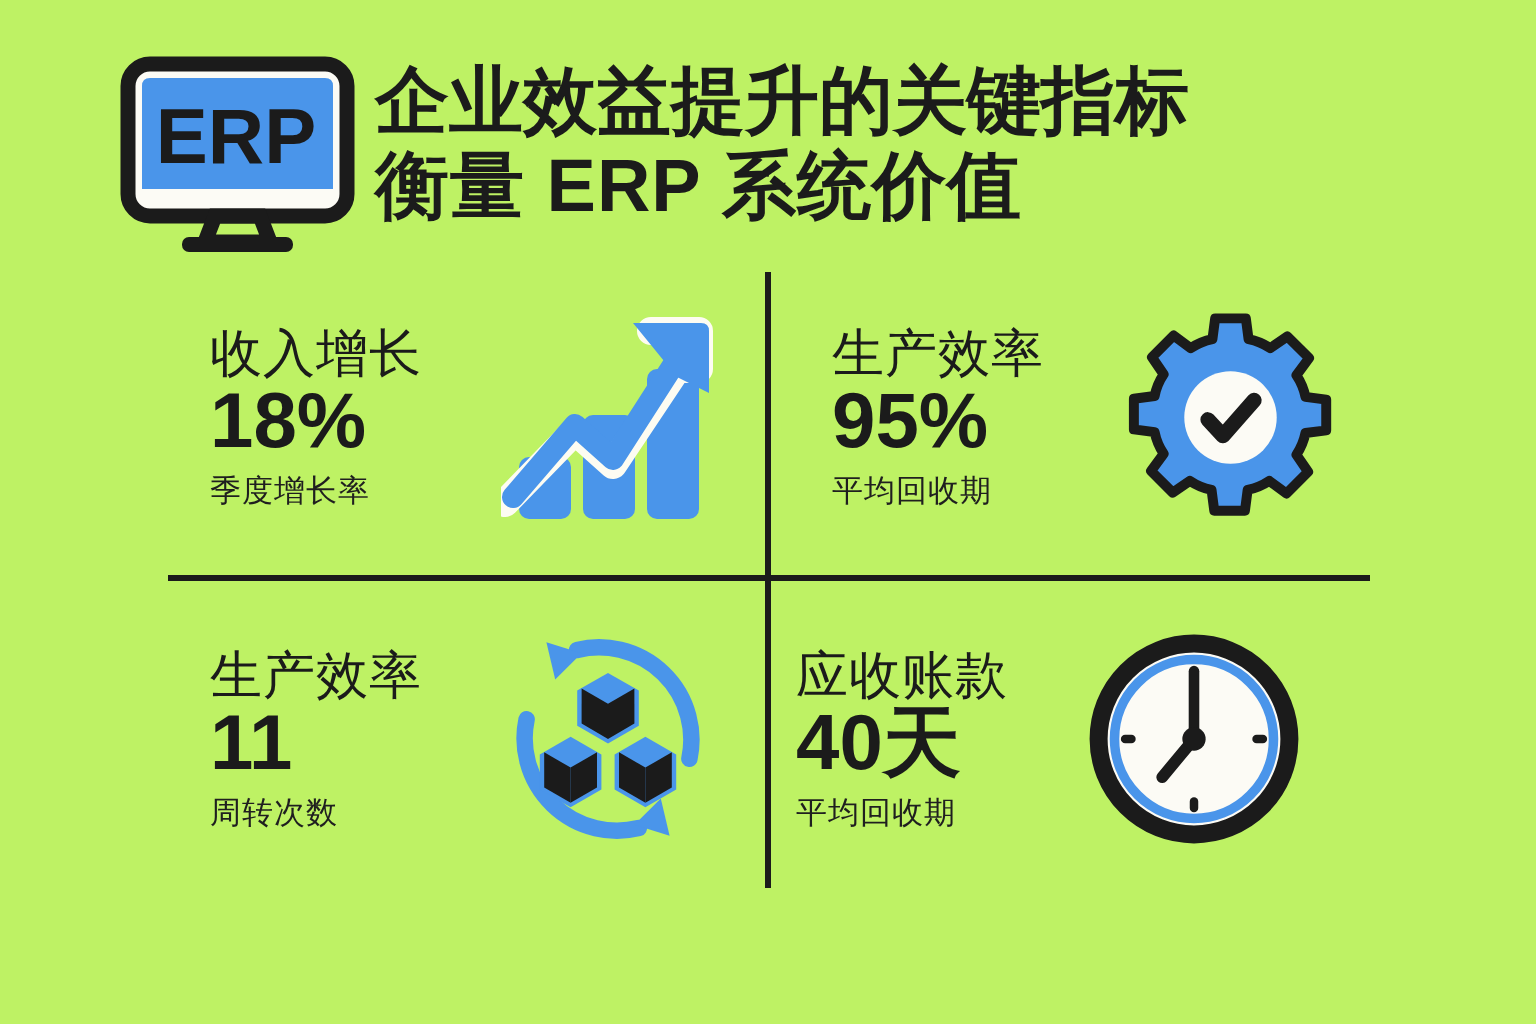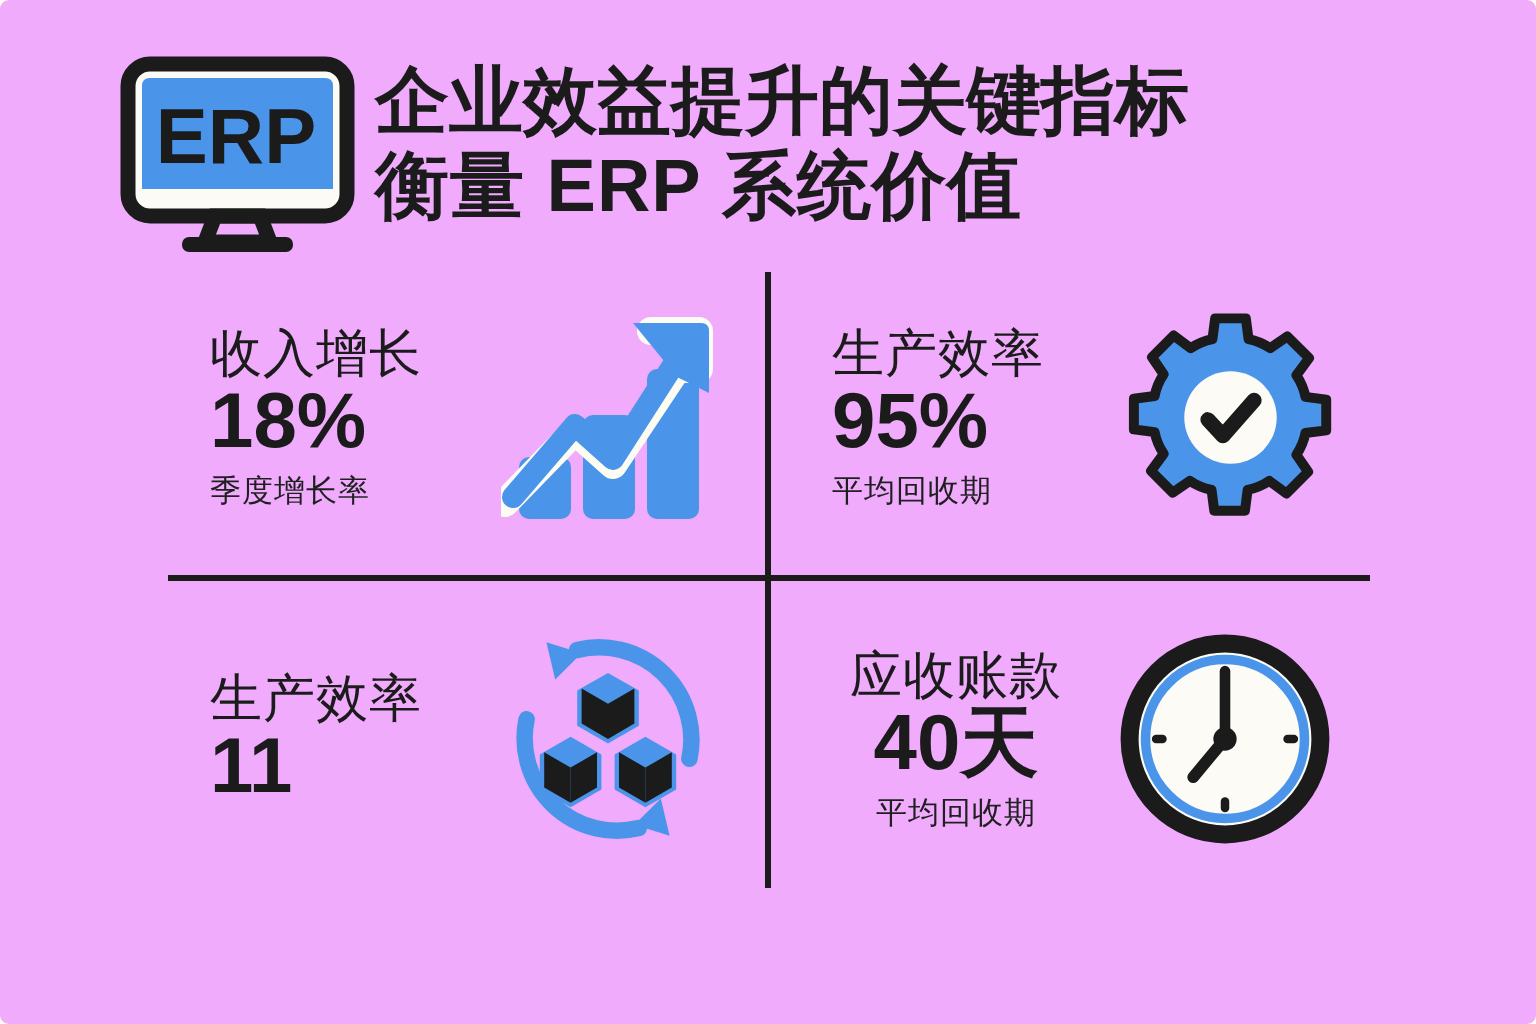--- a/index.html
+++ b/index.html
@@ -10,22 +10,21 @@
     width: 1536px;
     height: 1024px;
     background: #fdfcf2;
     font-family: "Liberation Sans", "DejaVu Sans", sans-serif;
     overflow: hidden;
   }
   .canvas {
     position: relative;
     width: 1536px;
     height: 1024px;
-    background: #f0abfc;
-    border-radius: 9px;
+    background: #bef264;
   }
 
   
   .header {
     position: absolute;
     left: 120px;
     top: 40px;
     width: 1290px;
     height: 230px;
     display: flex;
@@ -87,21 +86,21 @@
   .cell {
     position: absolute;
     width: 580px;
     height: 290px;
     display: flex;
     align-items: center;
   }
   .cell.tl { left: 0px;   top: 0px; }
   .cell.tr { left: 622px; top: 0px; }
   .cell.bl { left: 0px;   top: 322px; }
-  .cell.br { left: 617px; top: 322px; text-align: center; }
+  .cell.br { left: 586px; top: 322px; }
 
   .cell-text {
     flex: 0 0 300px;
     width: 300px;
     padding-left: 42px;
     box-sizing: border-box;
   }
   .cell-icon {
     flex: 1 1 auto;
     display: flex;
@@ -217,20 +216,21 @@
             <path d="M -21 2 L -7 17 L 22 -16" fill="none" stroke="#1b1b1b" stroke-width="14" stroke-linecap="round" stroke-linejoin="round"></path>
           </g>
         </svg>
       </div>
     </div>
 
     <div class="cell bl">
       <div class="cell-text">
         <div class="metric-title">生产效率</div>
         <div class="metric-value">11</div>
+        <div class="metric-sub">周转次数</div>
       </div>
       <div class="cell-icon">
         <svg width="220" height="220" viewBox="0 0 200 200">
 
           <g fill="none" stroke="#4a95ea" stroke-width="15" stroke-linecap="round">
             <path d="M 72 19 A 84 84 0 0 1 174 118"></path>
             <path d="M 128 181 A 84 84 0 0 1 26 82"></path>
           </g>
 
           <path d="M 44 12 L 76 22 L 52 46 Z" fill="#4a95ea"></path>

